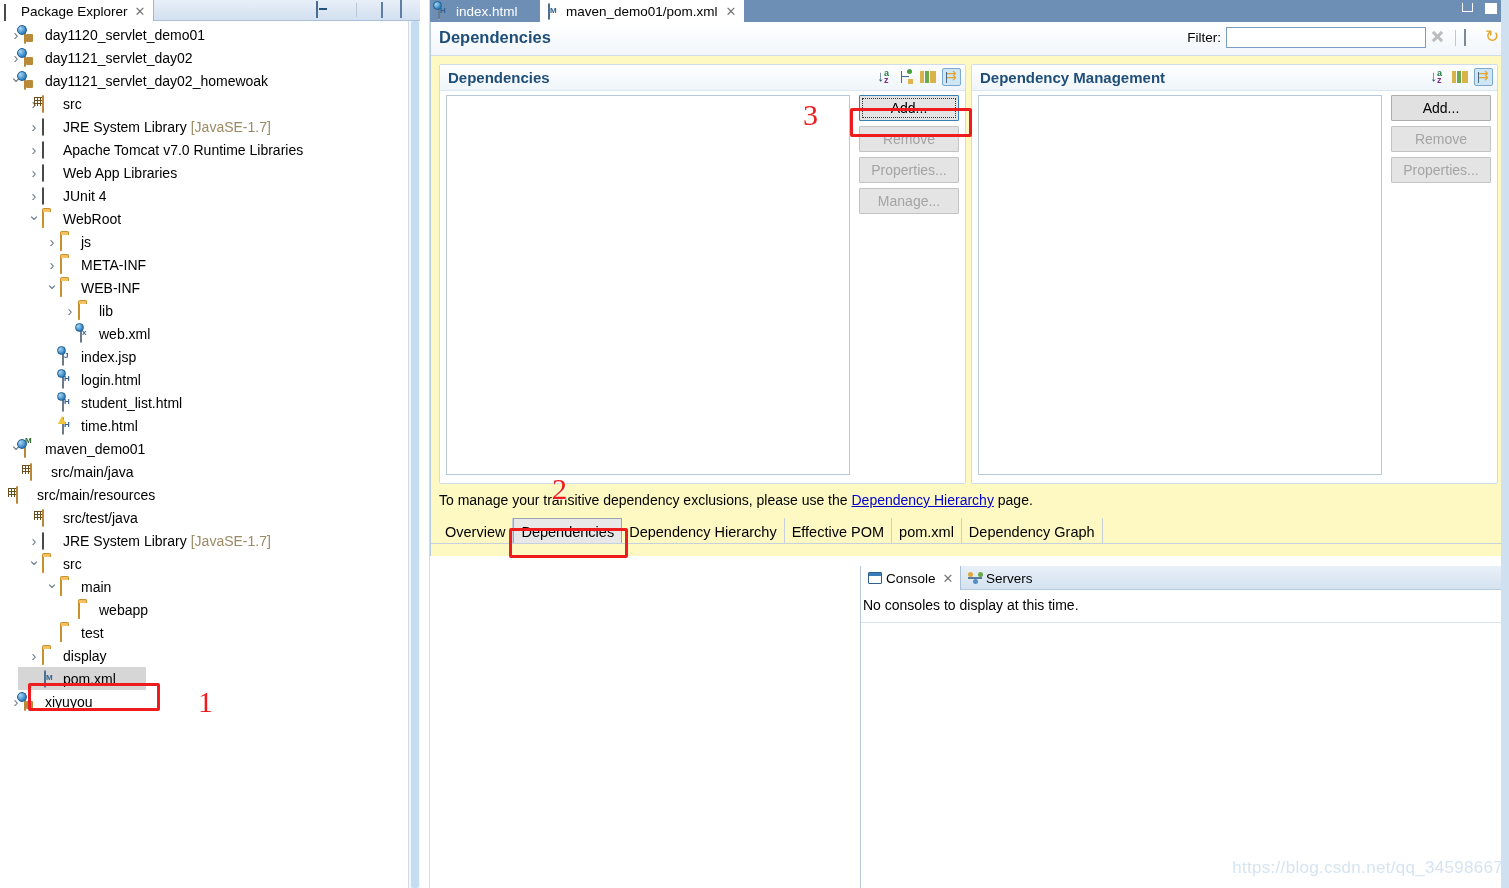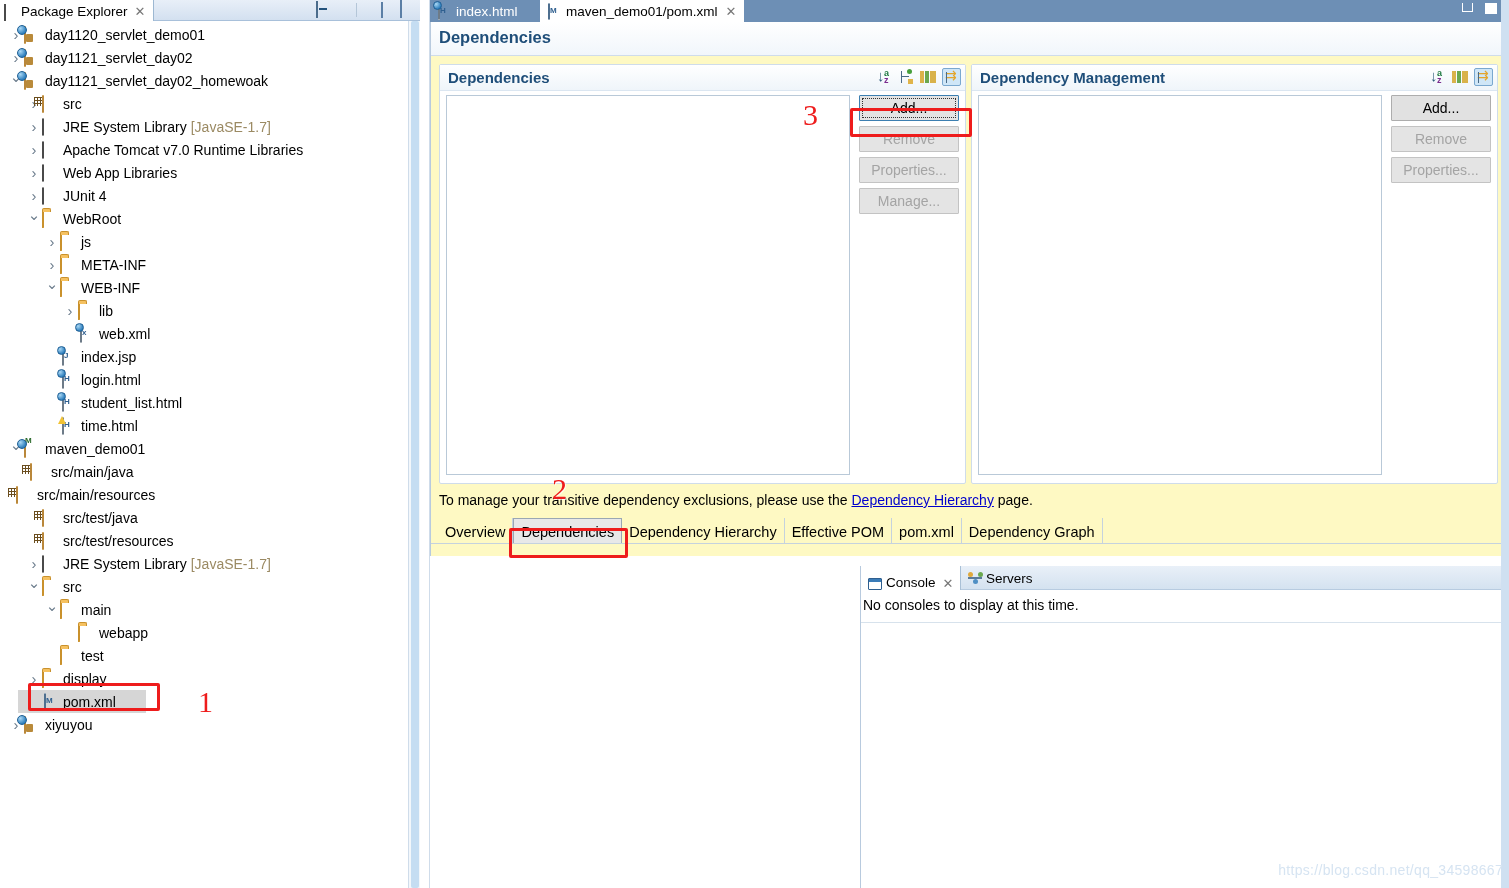--- a/index.html
+++ b/index.html
@@ -352,21 +352,21 @@
   #console-tabbar {
     position: relative; height: 24px;
     background: linear-gradient(to bottom, #e9f0f8, #d4e2f0);
     border-bottom: 1px solid #b7cbe0;
   }
   .ctab {
     position: absolute; top: 0; height: 24px;
     display: flex; align-items: center; gap: 4px;
     padding: 0 7px; font-size: 13.5px; white-space: nowrap;
   }
-  .ctab.active { background: #ffffff; border-right: 1px solid #a9c0d6; align-items: flex-end; }
+  .ctab.active { background: #ffffff; border-right: 1px solid #a9c0d6; }
   .ic-console {
     width: 14px; height: 12px; border: 1px solid #2f5f8f; background: #fff;
     position: relative; border-radius: 1px;
   }
   .ic-console::after {
     content:""; position:absolute; left:0; top:0; right:0; height:3px; background:#3b7cb8;
   }
   .ic-servers {
     width: 14px; height: 13px; position: relative;
   }
@@ -396,21 +396,21 @@
     pointer-events: none;
   }
   .anno-num {
     position: absolute; color: #ee1c1c; font-size: 30px;
     font-family: "Liberation Serif", serif; pointer-events: none;
     text-shadow: 1px 1px 0 rgba(255,255,255,.7);
   }
 
   #watermark {
     position: absolute; right: 6px; bottom: 10px;
-    font-size: 14px; color: #d6e4f2; letter-spacing: .3px;
+    font-size: 17px; color: #d6e4f2; letter-spacing: .3px;
     font-family: "Liberation Sans", sans-serif; pointer-events: none;
   }
   #right-edge {
     position: absolute; right: 0; top: 0; width: 8px; height: 888px;
     background: #cfe0f1;
   }
 </style>
 </head>
 <body>
 
@@ -538,25 +538,20 @@
           <span class="twist none"></span>
           <span class="ticon"><span class="i-pkg"></span></span>
           <span class="tlabel">src/main/resources</span>
         </div>
         <div class="trow" style="padding-left: 26px;">
           <span class="twist none"></span>
           <span class="ticon"><span class="i-pkg"></span></span>
           <span class="tlabel">src/test/java</span>
         </div>
         <div class="trow" style="padding-left: 26px;">
-          <span class="twist none"></span>
-          <span class="ticon"><span class="i-pkg"></span></span>
-          <span class="tlabel">src/test/resources</span>
-        </div>
-        <div class="trow" style="padding-left: 26px;">
           <span class="twist" style="font-size: 15px;">›</span>
           <span class="ticon"><span class="i-lib"></span></span>
           <span class="tlabel">JRE System Library</span>
           <span class="tlabel tdim">[JavaSE-1.7]</span>
         </div>
         <div class="trow" style="padding-left: 26px;">
           <span class="twist" style="font-size: 15px; position: relative; top: -4px;">⌄</span>
           <span class="ticon"><span class="i-folder"></span></span>
           <span class="tlabel">src</span>
         </div>
@@ -613,20 +608,28 @@
         <span>maven_demo01/pom.xml</span>
         <span class="tab-close">✕</span>
       </div>
       <span class="win-ctrl wc-min" style="right:36px;"></span>
       <span class="win-ctrl wc-max" style="right:12px;"></span>
     </div>
 
     <div id="editor-body">
       <div id="form-header">
         <div id="form-title">Dependencies</div>
+        <div id="filter-wrap">
+          <span id="filter-label">Filter:</span>
+          <input id="filter-input" type="text" value="" placeholder="" style="">
+          <span class="hdr-ic"><span class="ic-clear"></span></span>
+          <span class="v-sep"></span>
+          <span class="hdr-ic"><span class="ic-doc"></span></span>
+          <span class="hdr-ic"><span class="ic-refresh"></span></span>
+        </div>
       </div>
 
       <div class="sect" id="sect-dep">
         <div class="sect-head">
           <span class="sect-title">Dependencies</span>
           <span class="sect-tools">
             <span class="ic-sortaz">
                 <span class="a">a</span>
                 <span class="z">z</span>
               </span>

